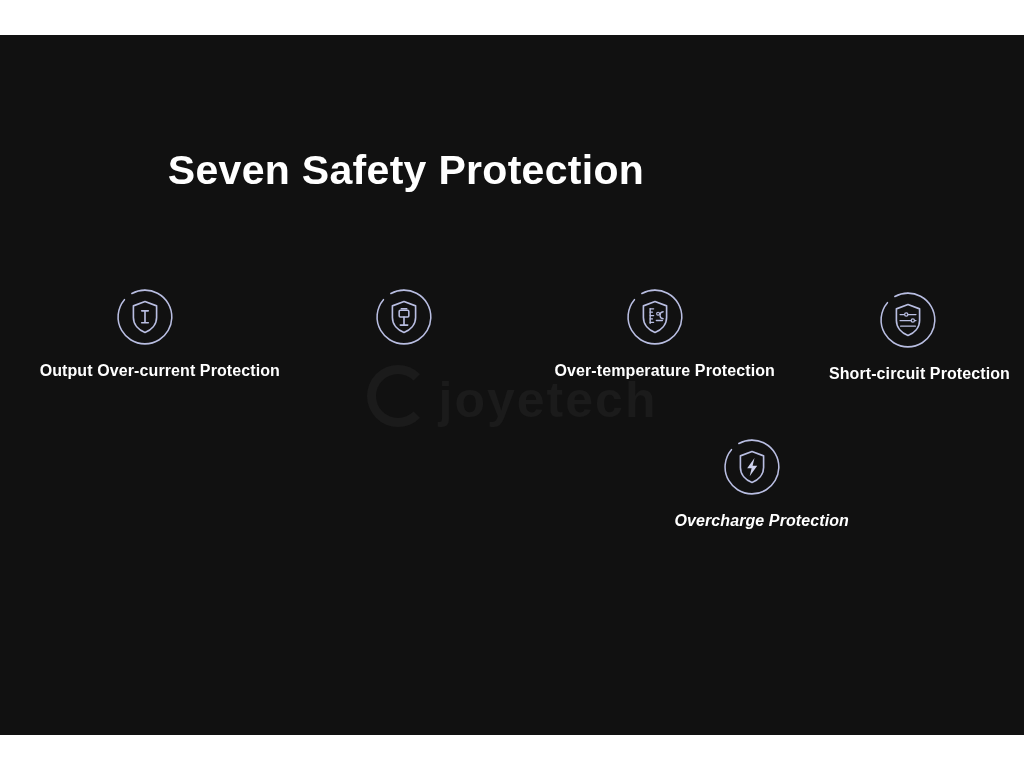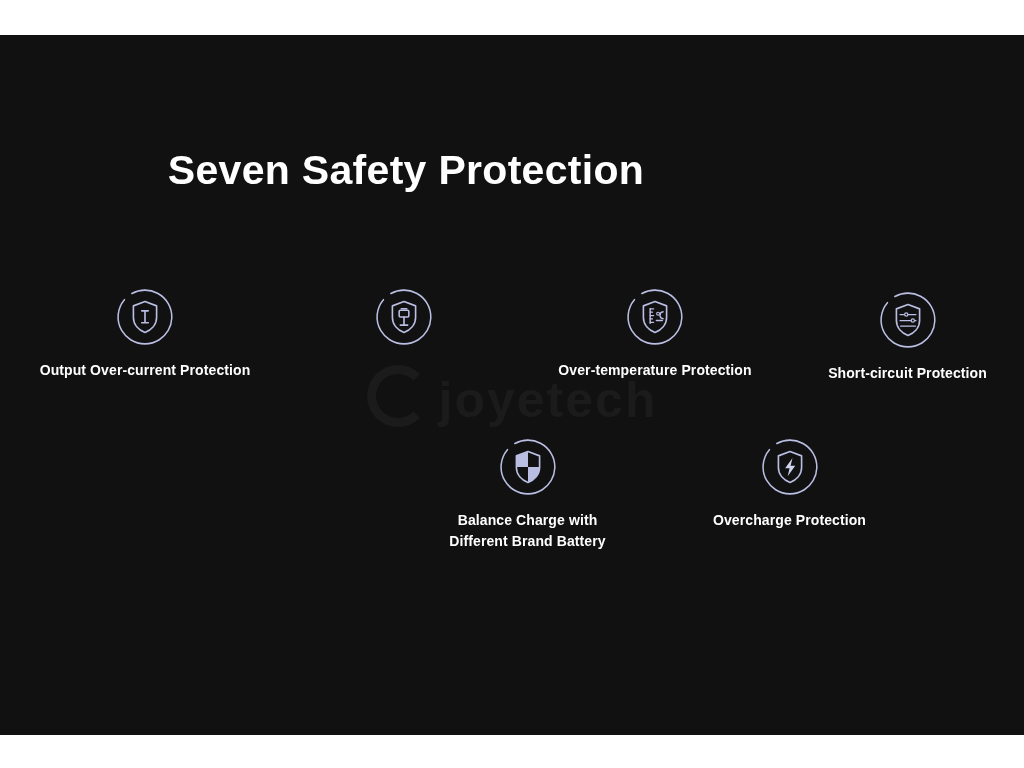--- a/index.html
+++ b/index.html
@@ -63,36 +63,37 @@
   }
   .badge {
     position:relative;
     width:58px; height:58px;
     margin:0 auto;
   }
   .badge svg { display:block; width:58px; height:58px; }
   .flabel {
     margin-top:14px;
     color:#ffffff;
-    font-size:14px;
+    font-size:16px;
     font-weight:700;
     line-height:21px;
     letter-spacing:0.1px;
     white-space:pre-line;
     font-family:"Liberation Sans", sans-serif;
+    text-align:right;
   }
   
   #f0 { left:10px;  top:253px; width:270px; }
   #f1 { left:290px; top:253px; width:228px; }
   #f2 { left:535px; top:253px; width:240px; }
   #f3 { left:805px; top:256px; width:205px; }
   
   #f4 { left:180px; top:403px; width:175px; }
   #f5 { left:425px; top:403px; width:205px; }
-  #f6 { left:692px; top:403px; width:195px; }
+  #f6 { left:654px; top:403px; width:195px;font-style:italic; }
 </style>
 </head>
 <body>
 
 <div id="stage">
 
   <div id="canvas">
 
     <div id="watermark">
       <span class="wm-mark"></span><span>joyetech</span>
@@ -150,39 +151,20 @@
           <path d="M21.8 30.6 H33" stroke="#b9bee2" stroke-width="1.4" stroke-linecap="round"></path>
           <circle cx="35" cy="30.6" r="1.7" stroke="#b9bee2" stroke-width="1.3"></circle>
           <path d="M36.9 30.6 H38.2" stroke="#b9bee2" stroke-width="1.4" stroke-linecap="round"></path>
           <path d="M22.4 36.4 H37.6" stroke="#b9bee2" stroke-width="1.4" stroke-linecap="round"></path>
         </svg>
       </div>
       <div class="flabel">Short-circuit Protection</div>
     </div>
 
 
-    <div class="feature" id="f5">
-      <div class="badge">
-        <svg viewBox="0 0 60 60" fill="none" xmlns="http://www.w3.org/2000/svg">
-          <path d="M30 2.2 A27.8 27.8 0 1 1 29.9 2.2" stroke="#b9bee2" stroke-width="1.6" stroke-linecap="round" stroke-dasharray="150 10 18 10"></path>
-          <defs>
-            <clipPath id="shieldClip">
-              <path d="M30 14 L42 18.5 V30.5 C42 37.8 36.6 43.4 30 46 C23.4 43.4 18 37.8 18 30.5 V18.5 Z"></path>
-            </clipPath>
-          </defs>
-          <g clip-path="url(#shieldClip)">
-            <rect x="18" y="14" width="12" height="16" fill="#b9bee2"></rect>
-            <rect x="30" y="30" width="12" height="16" fill="#b9bee2"></rect>
-          </g>
-          <path d="M30 14 L42 18.5 V30.5 C42 37.8 36.6 43.4 30 46 C23.4 43.4 18 37.8 18 30.5 V18.5 Z" stroke="#b9bee2" stroke-width="1.7" stroke-linejoin="round"></path>
-        </svg>
-      </div>
-      <div class="flabel">Balance Charge with
-Different Brand Battery</div>
-    </div>
 
     <div class="feature" id="f6">
       <div class="badge">
         <svg viewBox="0 0 60 60" fill="none" xmlns="http://www.w3.org/2000/svg">
           <path d="M30 2.2 A27.8 27.8 0 1 1 29.9 2.2" stroke="#b9bee2" stroke-width="1.6" stroke-linecap="round" stroke-dasharray="150 10 18 10"></path>
           <path d="M30 14 L42 18.5 V30.5 C42 37.8 36.6 43.4 30 46 C23.4 43.4 18 37.8 18 30.5 V18.5 Z" stroke="#b9bee2" stroke-width="1.7" stroke-linejoin="round"></path>
           <path d="M32.6 20.6 L25 31.2 H29.6 L27.6 39.6 L35.4 28.6 H30.6 Z" fill="#cfd3ef"></path>
         </svg>
       </div>
       <div class="flabel">Overcharge Protection</div>

